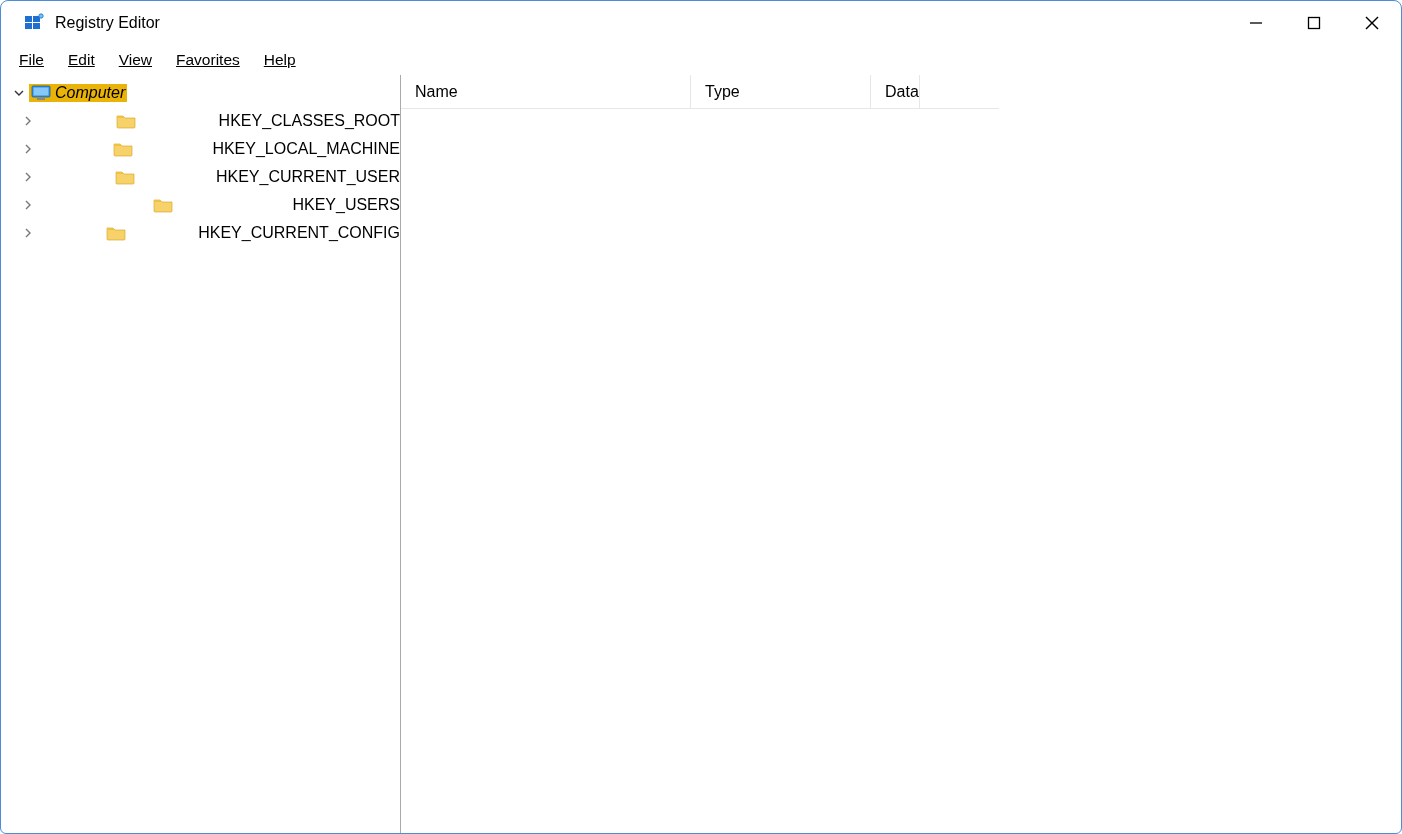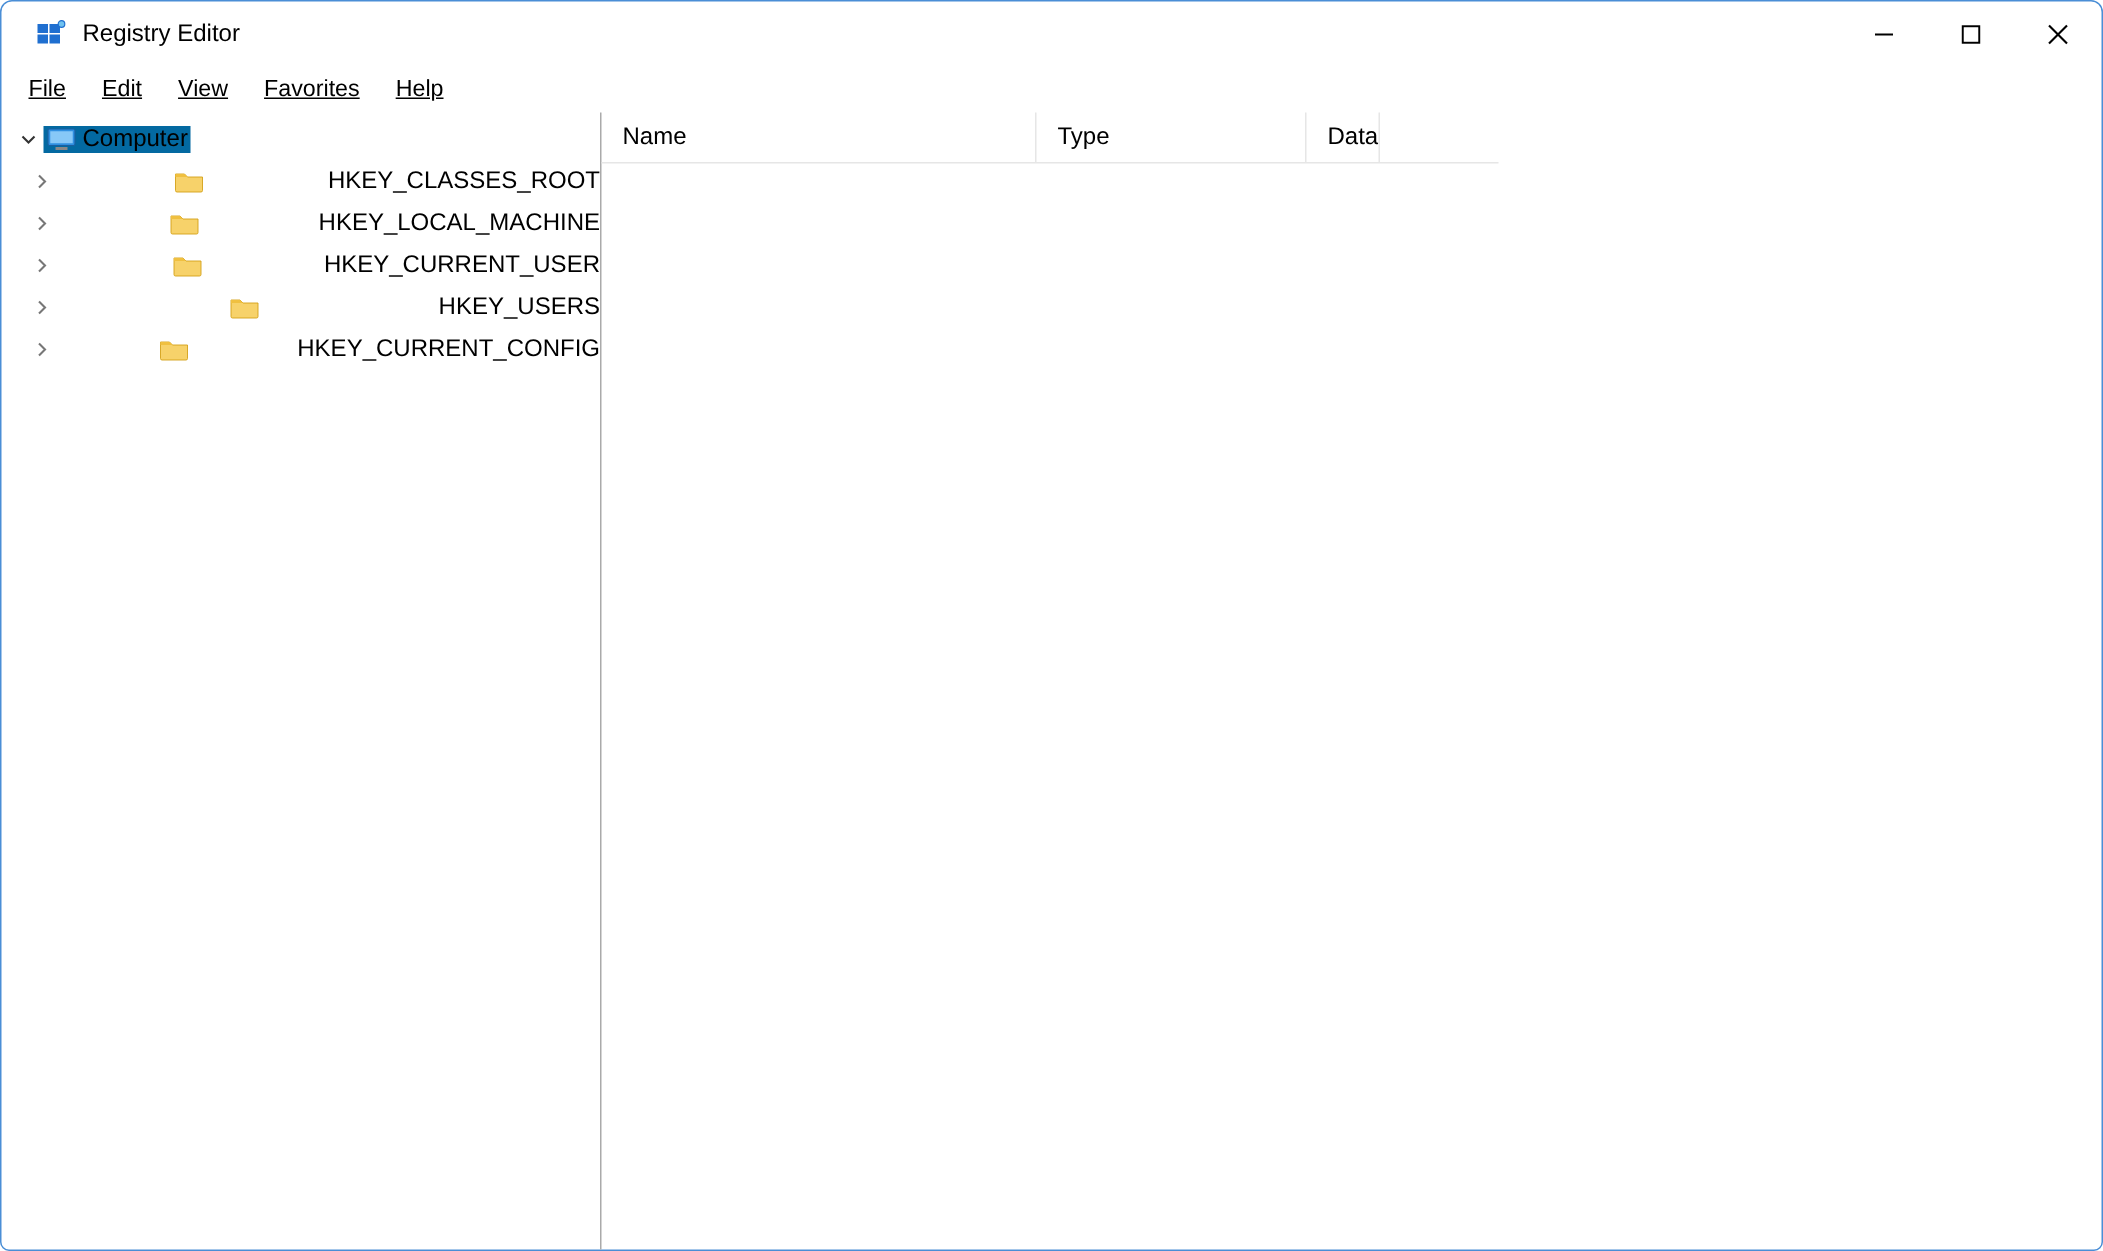--- a/index.html
+++ b/index.html
@@ -112,22 +112,23 @@
     width: 16px; height: 16px;
     display: flex; align-items: center; justify-content: center;
     margin-right: 2px;
   }
   .tree-row .node-icon {
     width: 20px; height: 18px;
     margin-right: 4px;
     display: flex; align-items: center; justify-content: center;
   }
   .tree-row.selected .node-label-wrap {
-    background: #0369a1;
+    background: #eab308;
     padding: 0 2px;
+    font-style: italic;
   }
   .node-label-wrap {
     display: inline-flex;
     align-items: center;
   }
   .indent-0 { padding-left: 10px; }
   .indent-1 { padding-left: 19px; justify-content: space-between; }
   
   .list-header {
     display: flex;

